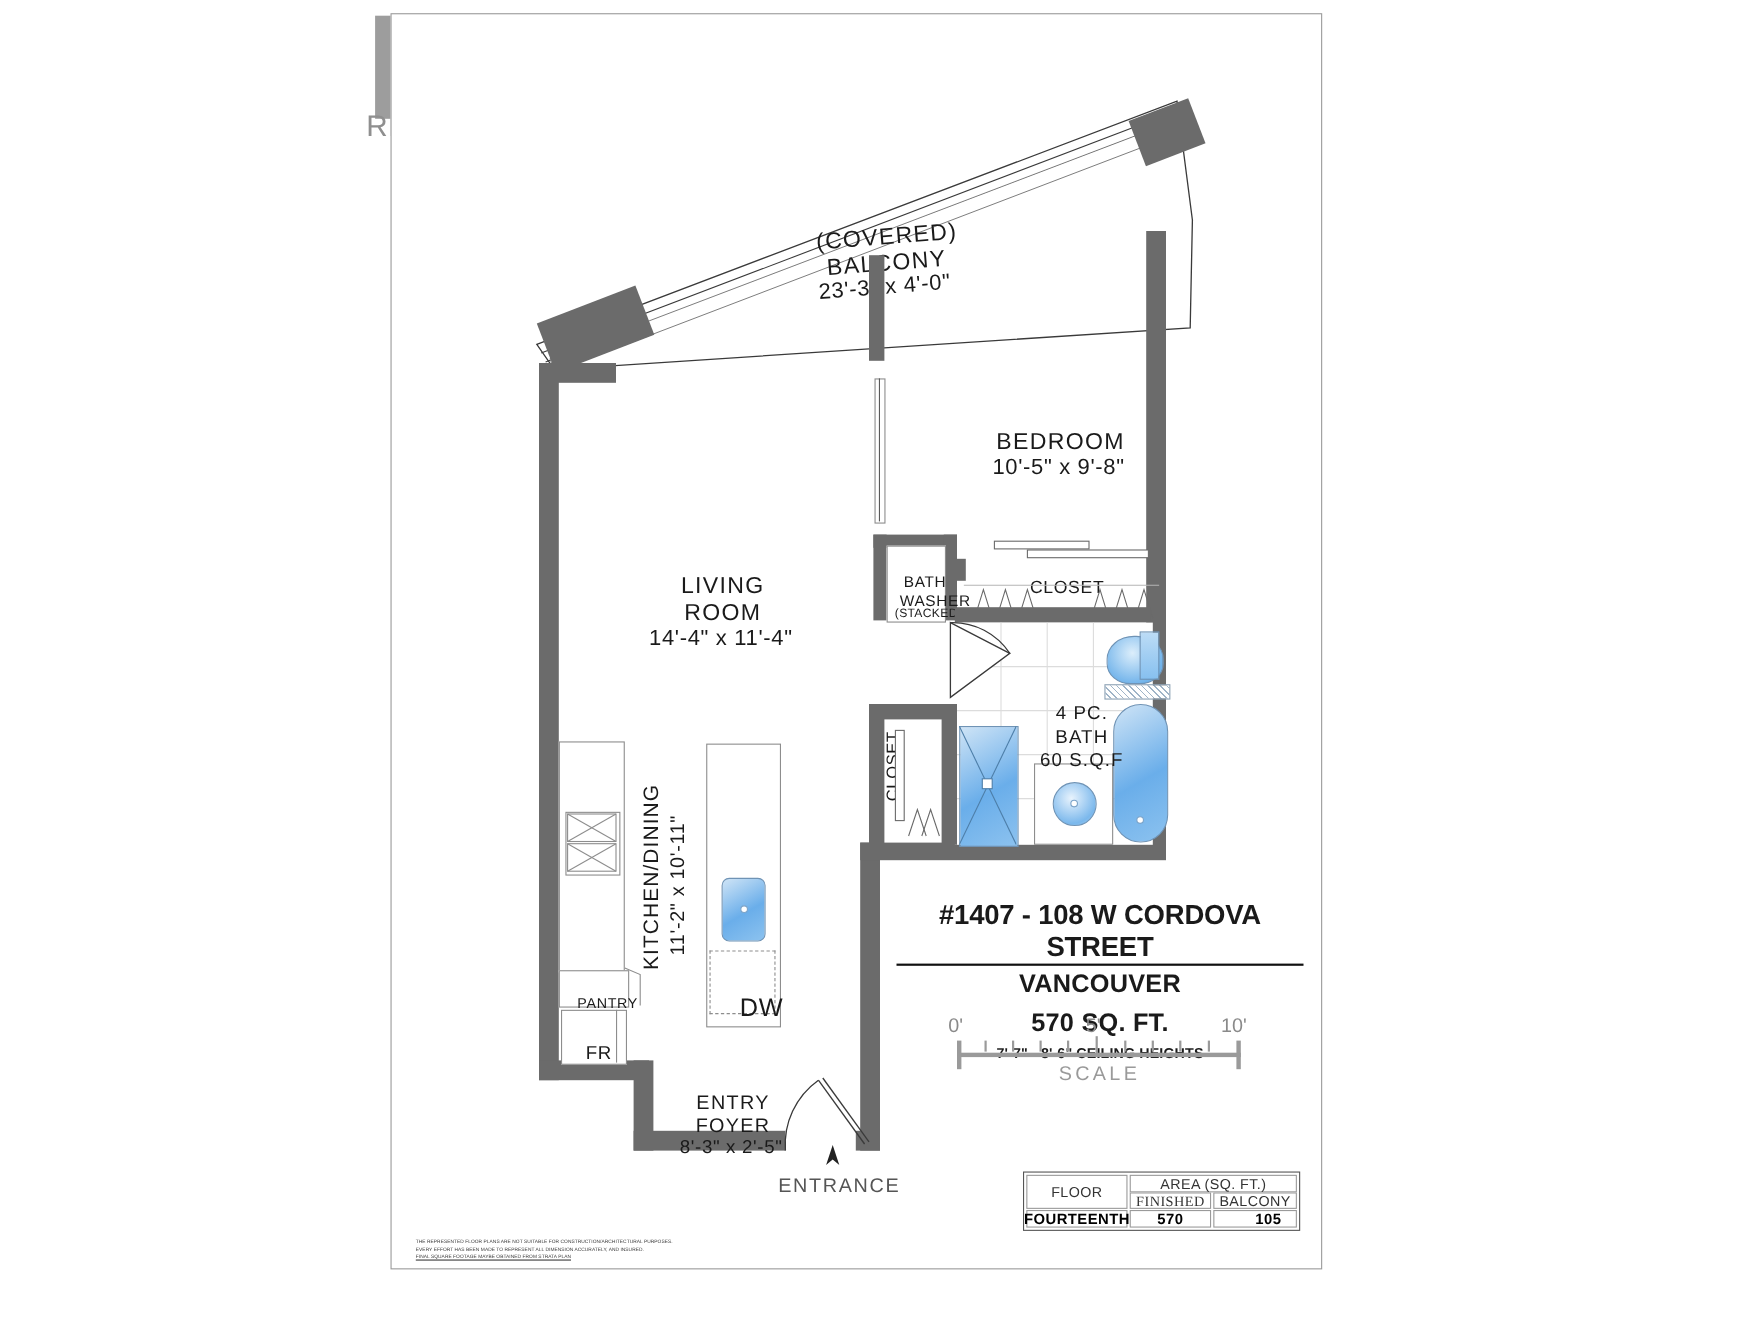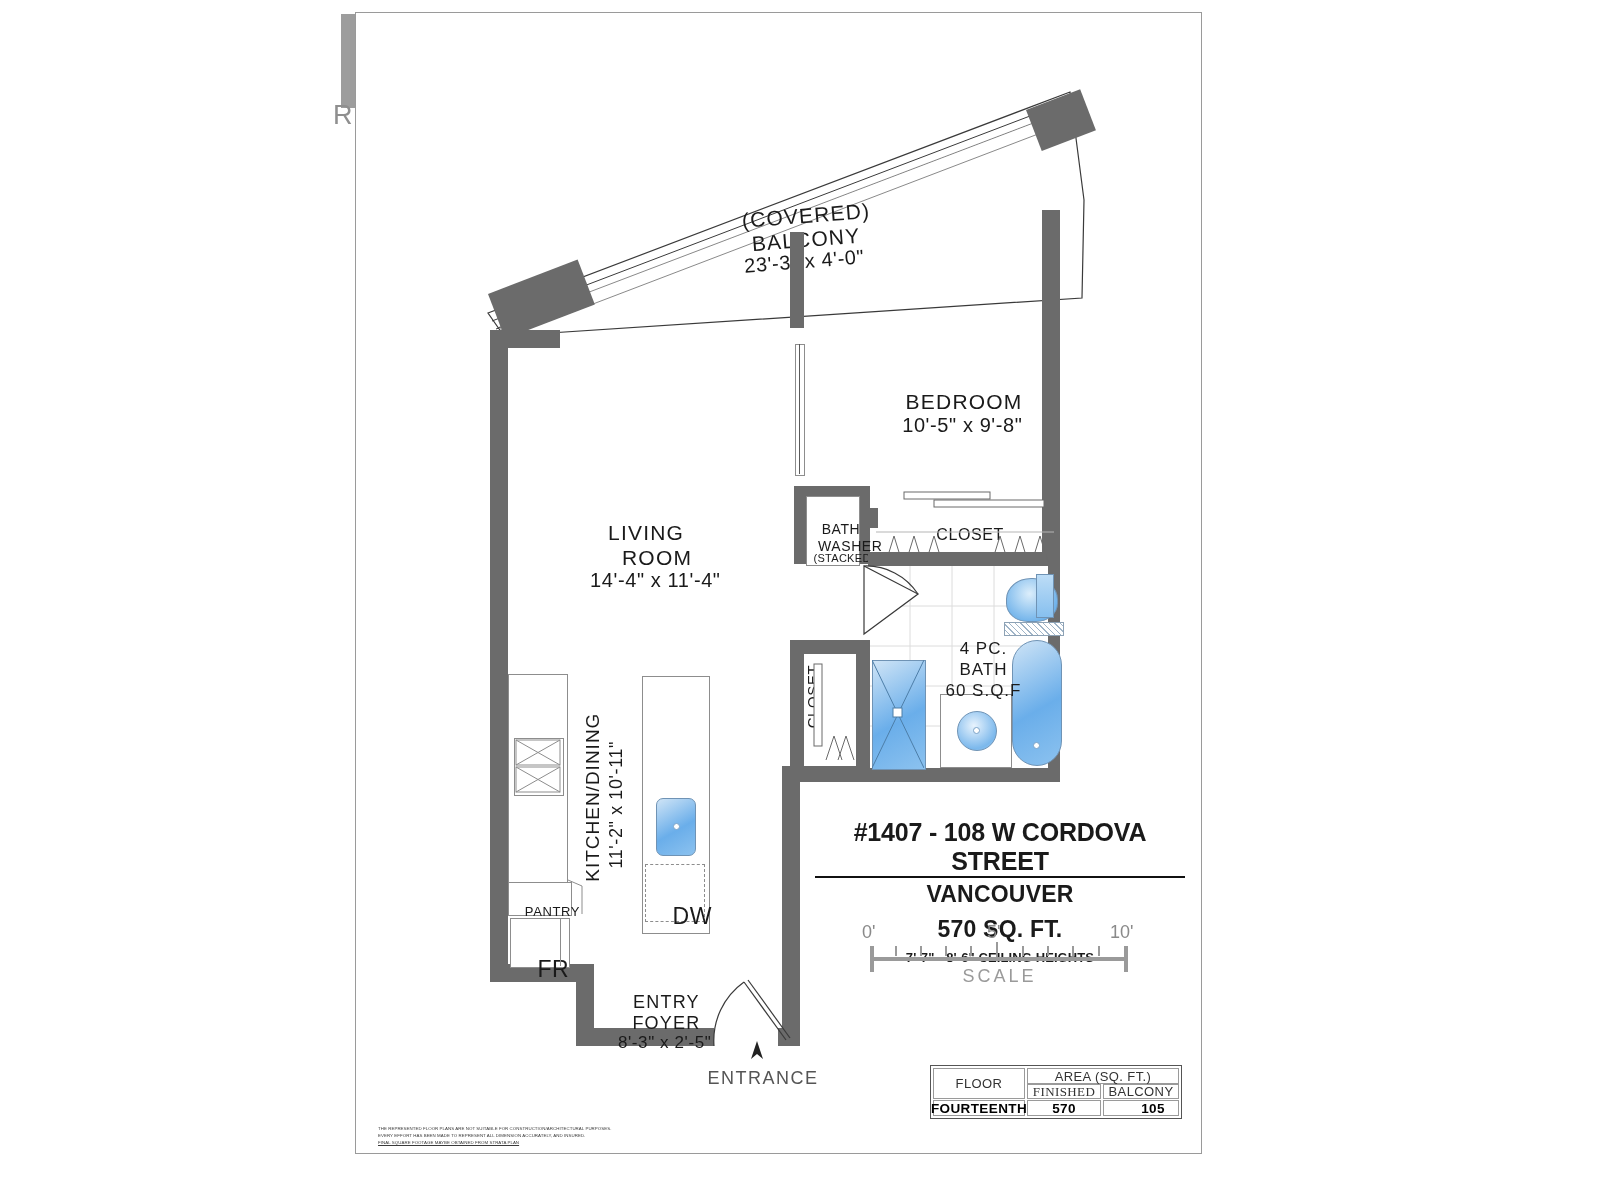--- a/index.html
+++ b/index.html
@@ -123,21 +123,21 @@
   <div class="wall" style="left:576px;top:964px;width:18px;height:82px;"></div>
   <div class="wall" style="left:778px;top:1028px;width:22px;height:18px;"></div>
 
   <div class="wall" style="left:782px;top:766px;width:18px;height:280px;"></div>
   <div class="wall" style="left:782px;top:766px;width:278px;height:16px;"></div>
 
   <div class="wall" style="left:490px;top:330px;width:70px;height:18px;"></div>
 
   <div class="wall" style="left:790px;top:232px;width:14px;height:96px;"></div>
 
-  <div class="lbl room" style="left:532px;top:494px;width:200px;">
+  <div class="lbl room" style="left:543px;top:494px;width:200px;">
     <span>LIVING</span>
   </div>
   <div class="lbl room" style="left:543px;top:519px;width:200px;">
     <span>ROOM</span>
   </div>
   <div class="lbl dim" style="left:543px;top:544px;width:200px;">
     <span>14'-4" x 11'-4"</span>
   </div>
 
   <div class="lbl room" style="left:850px;top:363px;width:200px;">
@@ -269,21 +269,21 @@
 
   <div class="lt" style="left:508px;top:882px;width:62px;height:32px;"></div>
   <div class="lbl sm" style="left:508px;top:888px;width:62px;font-size:13px;">
     <span>PANTRY</span>
   </div>
   <svg style="position:absolute;left:566px;top:878px;" width="22" height="40">
     <path d="M2 2 L16 8 L16 36" fill="none" stroke="#8d8d8d" stroke-width="1"></path>
   </svg>
 
   <div class="lt" style="left:510px;top:918px;width:58px;height:48px;"></div>
-  <div class="lbl" style="left:510px;top:927px;width:48px;font-size:23px;letter-spacing:.5px;">
+  <div class="lbl" style="left:510px;top:927px;width:48px;font-size:17px;letter-spacing:.5px;">
     <span>FR</span>
   </div>
   <div class="thinline" style="left:560px;top:918px;width:1px;height:48px;background:#8d8d8d;"></div>
 
   <div class="lt" style="left:642px;top:676px;width:66px;height:256px;"></div>
 
   <div class="blue-fill" style="left:656px;top:798px;width:38px;height:56px;border-radius:7px;"></div>
   <div class="dot" style="left:673px;top:823px;"></div>
 
   <div class="ltd" style="left:645px;top:864px;width:58px;height:56px;"></div>

